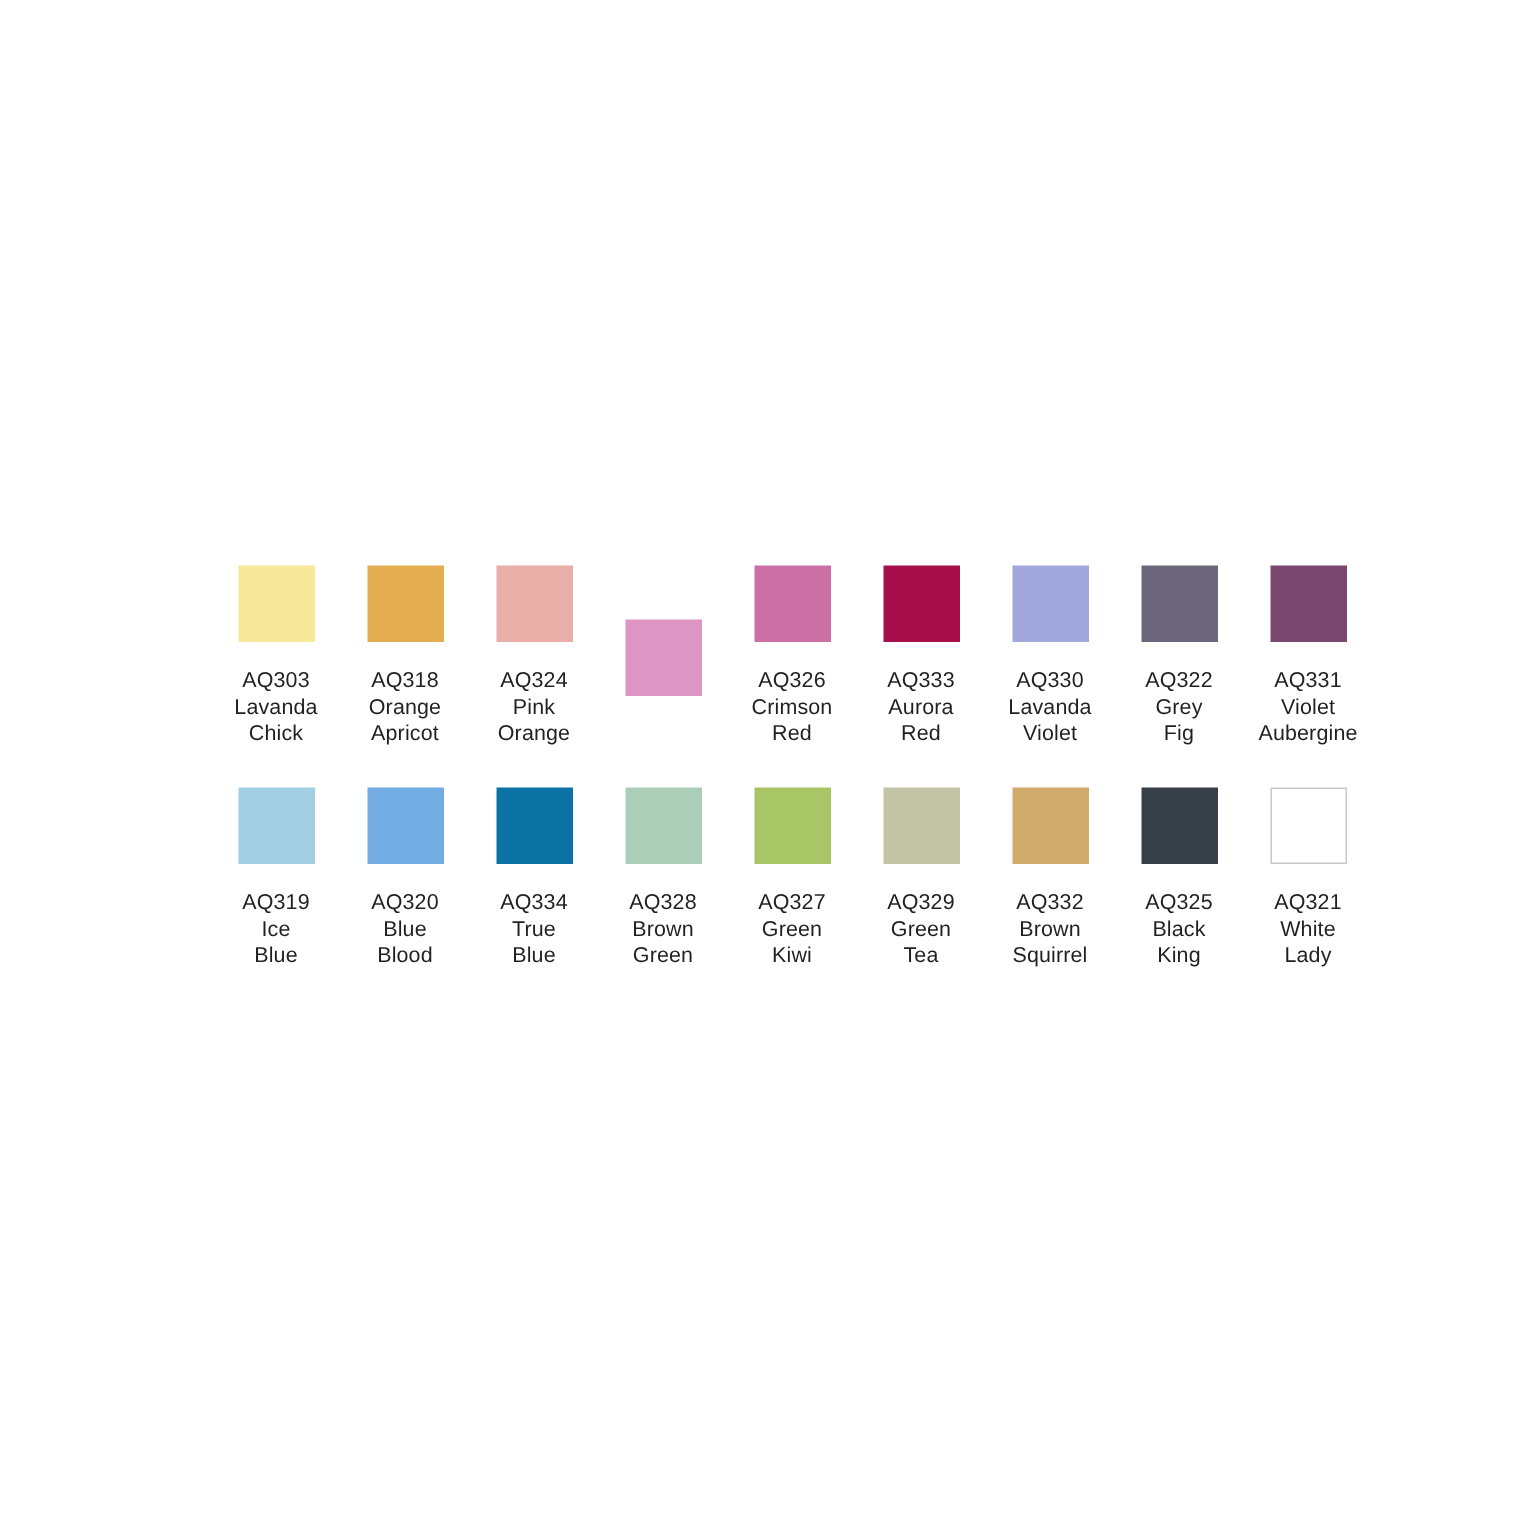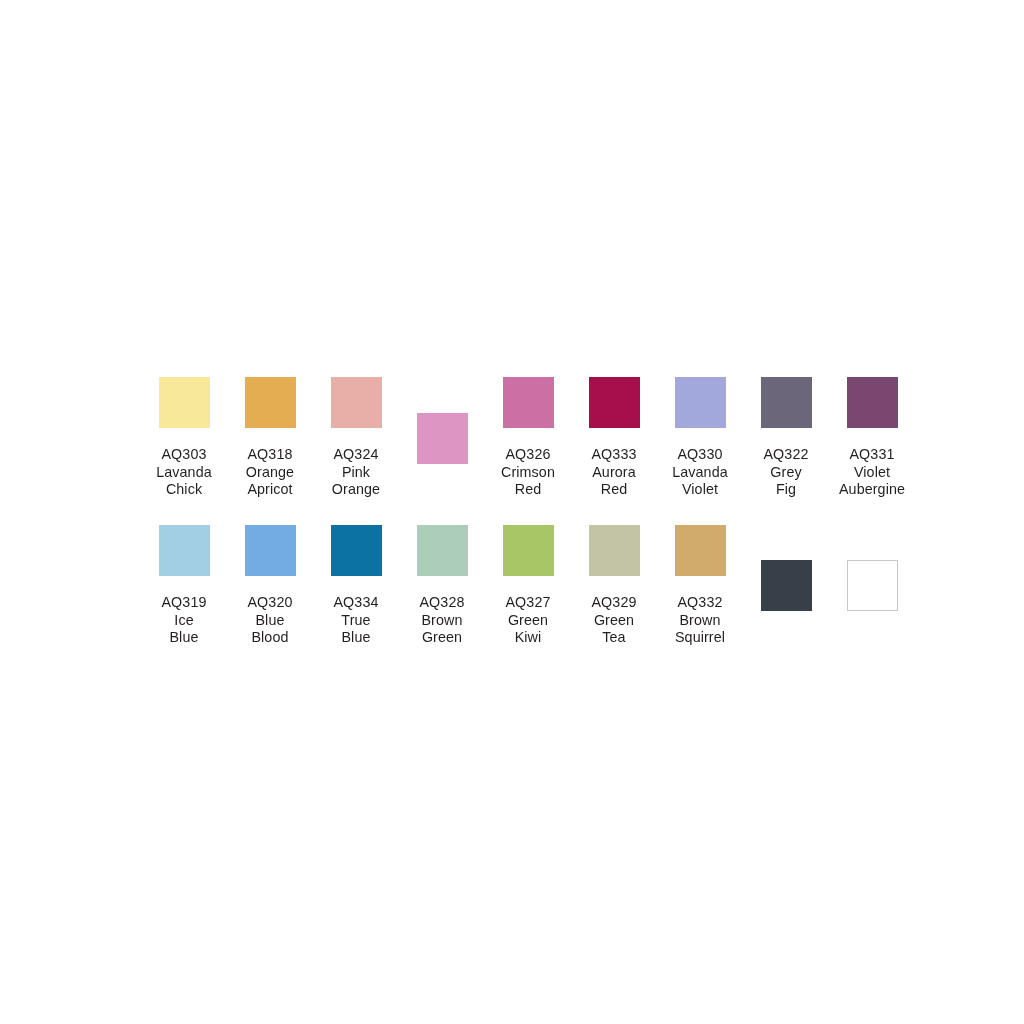--- a/index.html
+++ b/index.html
@@ -205,19 +205,29 @@
         <div class="swatch-cell">
           <div class="swatch-chip" style="background-color: rgb(208, 171, 107);"></div>
           <div class="swatch-caption">
             <span class="swatch-code">AQ332</span>
             <span class="swatch-name">Brown</span>
             <span class="swatch-name">Squirrel</span>
           </div>
         </div>
         <div class="swatch-cell">
           <div class="swatch-chip" style="background-color: rgb(55, 63, 72);"></div>
+          <div class="swatch-caption">
+            <span class="swatch-code">AQ325</span>
+            <span class="swatch-name">Black</span>
+            <span class="swatch-name">King</span>
+          </div>
         </div>
         <div class="swatch-cell">
           <div class="swatch-chip bordered" style="background-color: rgb(255, 255, 255);"></div>
+          <div class="swatch-caption">
+            <span class="swatch-code">AQ321</span>
+            <span class="swatch-name">White</span>
+            <span class="swatch-name">Lady</span>
+          </div>
         </div>
       </div>
     </div>
 </div>
 
 </body></html>

